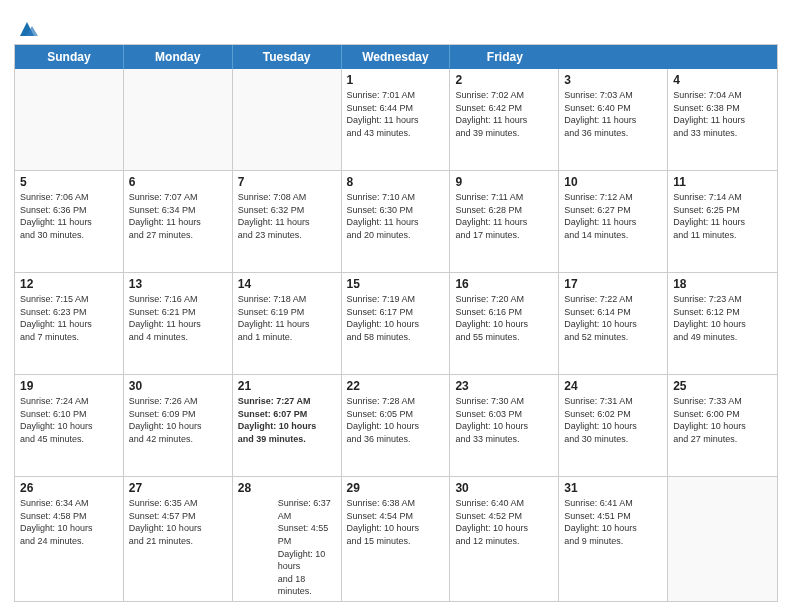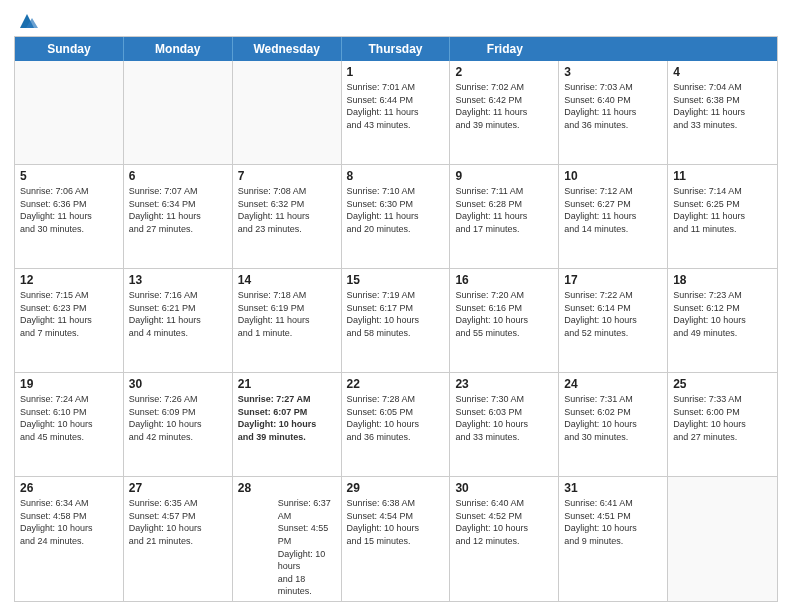--- a/index.html
+++ b/index.html
@@ -6,21 +6,21 @@
     body {
       font-family: Arial, sans-serif;
       background: #fff;
       width: 792px;
       height: 612px;
       overflow: hidden;
     }
     .container {
       width: 792px;
       height: 612px;
-      padding: 10px 14px 10px 14px;
+      padding: 18px 14px 10px 14px;
       display: flex;
       flex-direction: column;
     }
     .header {
       display: flex;
       justify-content: space-between;
       align-items: flex-start;
       margin-bottom: 6px;
     }
     .logo-text {
@@ -129,22 +129,22 @@
     <div class="title-block">
       <div class="month-title"></div>
       <div class="subtitle"></div>
     </div>
   </div>
 
   <div class="calendar">
     <div class="cal-header-row">
     <div class="cal-header-cell">Sunday</div>
         <div class="cal-header-cell">Monday</div>
+        <div class="cal-header-cell">Tuesday</div>
         <div class="cal-header-cell">Wednesday</div>
-        <div class="cal-header-cell">Thursday</div>
         <div class="cal-header-cell">Friday</div>
       </div>
     <div class="cal-body">
     <div class="cal-row">
           <div class="cal-cell empty"></div>
           <div class="cal-cell empty"></div>
           <div class="cal-cell empty"></div>
           <div class="cal-cell">
             <div class="day-num">1</div>
             <div class="cell-info" style="white-space: pre-line;">Sunrise: 7:01 AM

